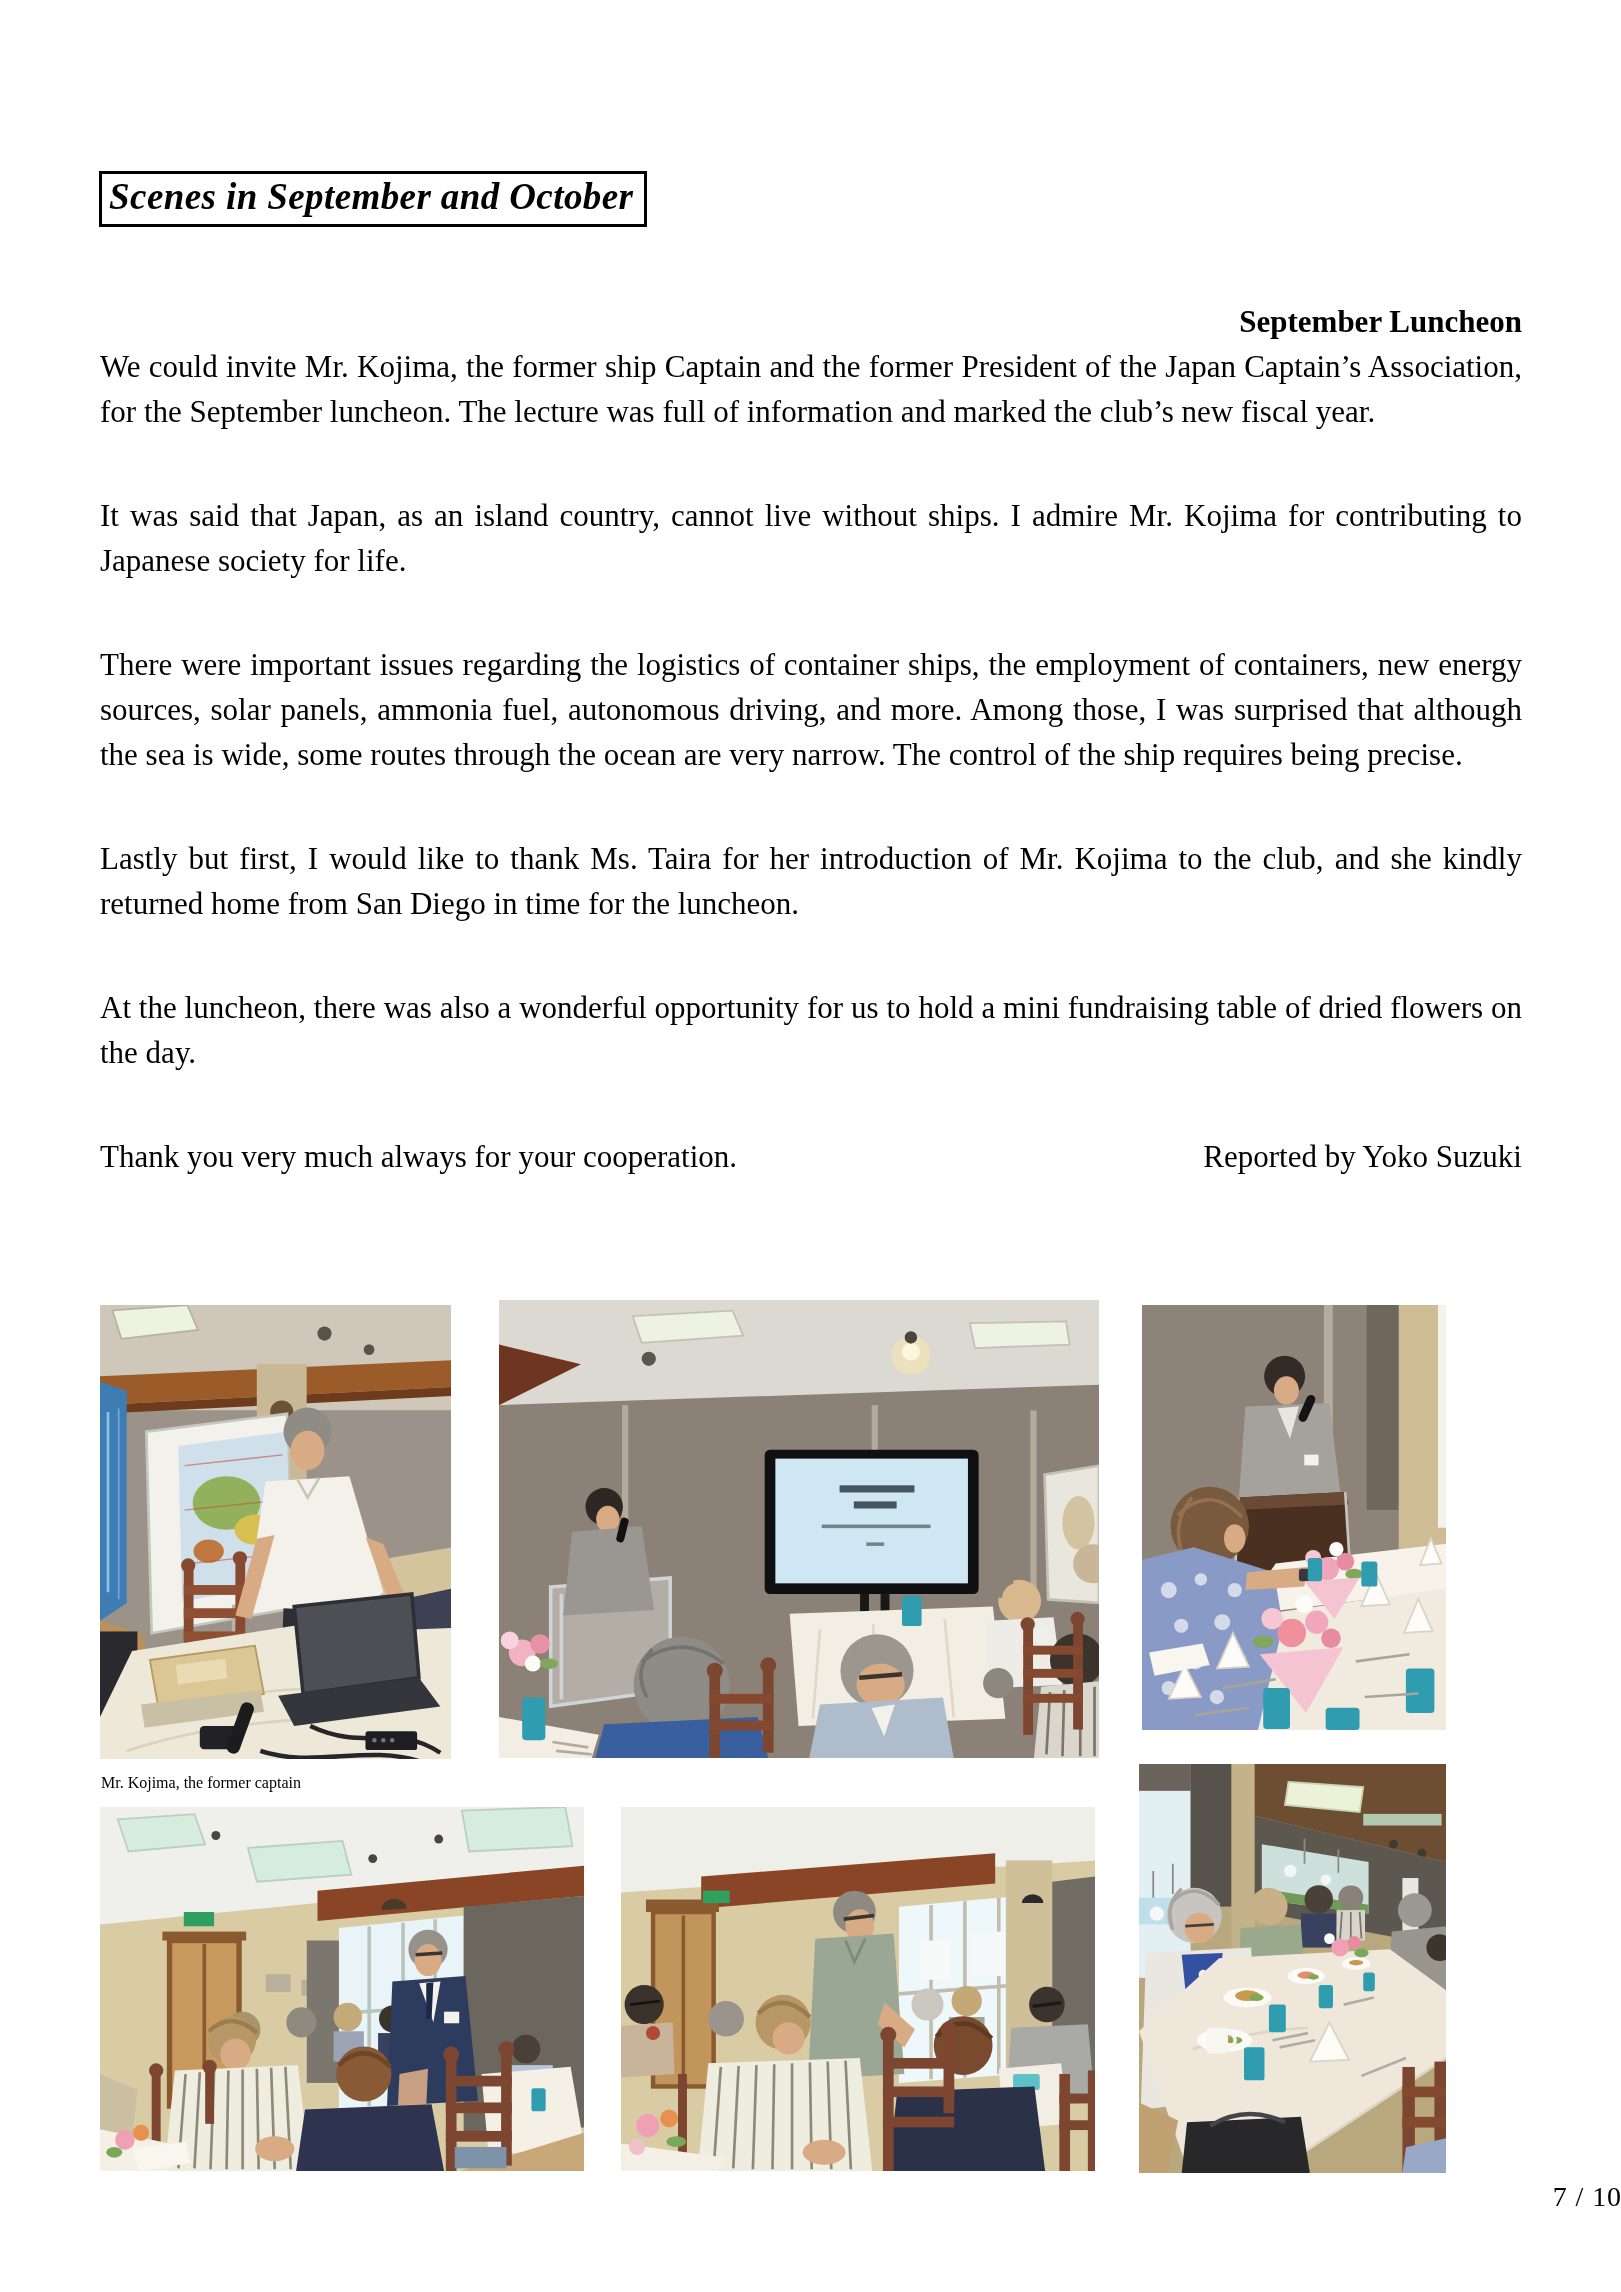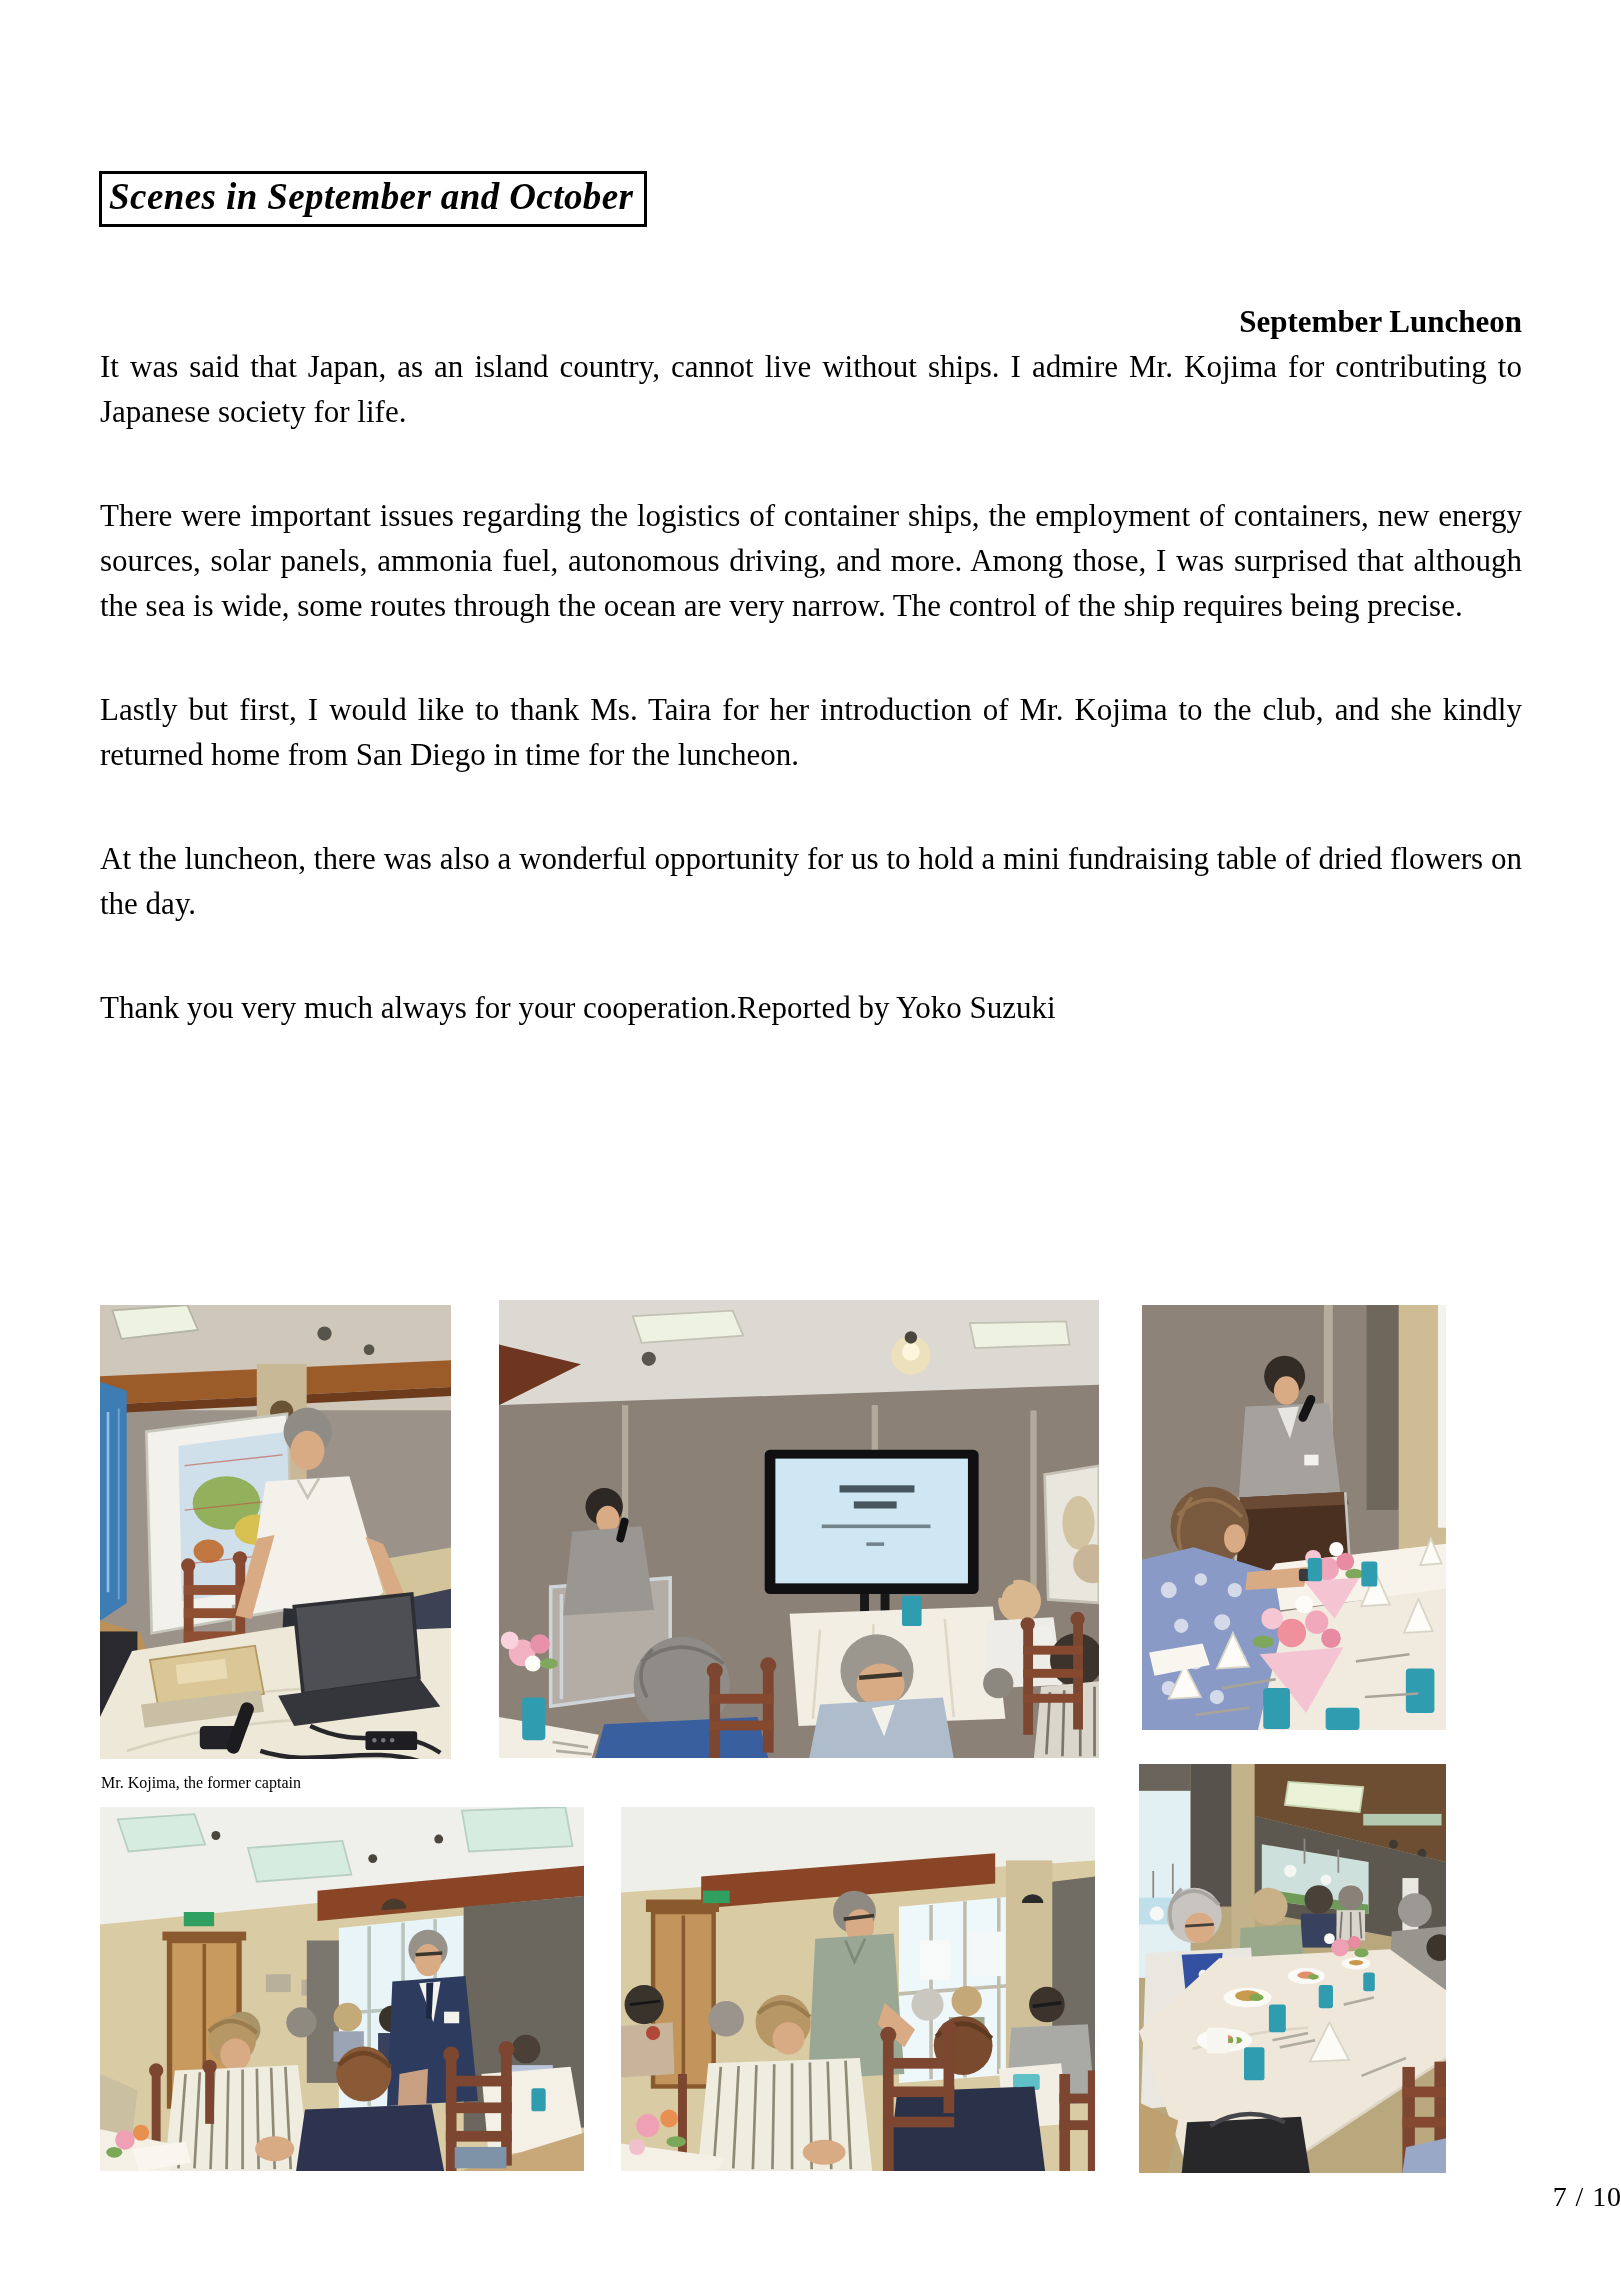--- a/index.html
+++ b/index.html
@@ -15,21 +15,21 @@
     font-size:37px; line-height:46px;
     letter-spacing:0.4px;
   }
 
   .body-text {
     position:absolute; left:100px; top:299px; width:1422px;
     font-size:31px; line-height:45px; text-align:justify;
   }
   .body-text .heading { font-weight:bold; text-align:right; }
   .body-text .para { margin-bottom:59px; }
-  .closing-row { display:flex; text-align:left; }
+  .closing-row { display:flex; justify-content:space-between; text-align:left; }
 
   .photo { position:absolute; overflow:hidden; background:#cfc8ba; }
   .photo svg { display:block; width:100%; height:100%; }
   #photo-1 { left:100px;  top:1305px; width:351px; height:454px; }
   #photo-2 { left:499px;  top:1300px; width:600px; height:458px; }
   #photo-3 { left:1142px; top:1305px; width:304px; height:425px; }
   #photo-4 { left:100px;  top:1807px; width:484px; height:364px; }
   #photo-5 { left:621px;  top:1807px; width:474px; height:364px; }
   #photo-6 { left:1139px; top:1764px; width:307px; height:409px; }
 
@@ -41,20 +41,21 @@
 <body>
 
 <div class="page">
 
   <div class="title-box">
     <span>Scenes in September and October</span>
   </div>
 
   <section class="body-text">
     <p class="heading">September Luncheon</p>
+    <p class="para">We could invite Mr. Kojima, the former ship Captain and the former President of the Japan Captain’s Association, for the September luncheon. The lecture was full of information and marked the club’s new fiscal year.</p>
     <p class="para">It was said that Japan, as an island country, cannot live without ships. I admire Mr. Kojima for contributing to Japanese society for life.</p>
     <p class="para">There were important issues regarding the logistics of container ships, the employment of containers, new energy sources, solar panels, ammonia fuel, autonomous driving, and more. Among those, I was surprised that although the sea is wide, some routes through the ocean are very narrow. The control of the ship requires being precise.</p>
     <p class="para">Lastly but first, I would like to thank Ms. Taira for her introduction of Mr. Kojima to the club, and she kindly returned home from San Diego in time for the luncheon.</p>
     <p class="para">At the luncheon, there was also a wonderful opportunity for us to hold a mini fundraising table of dried flowers on the day.</p>
     <div class="closing-row">
       <span>Thank you very much always for your cooperation.</span>
       <span>Reported by Yoko Suzuki</span>
     </div>
   </section>
 

